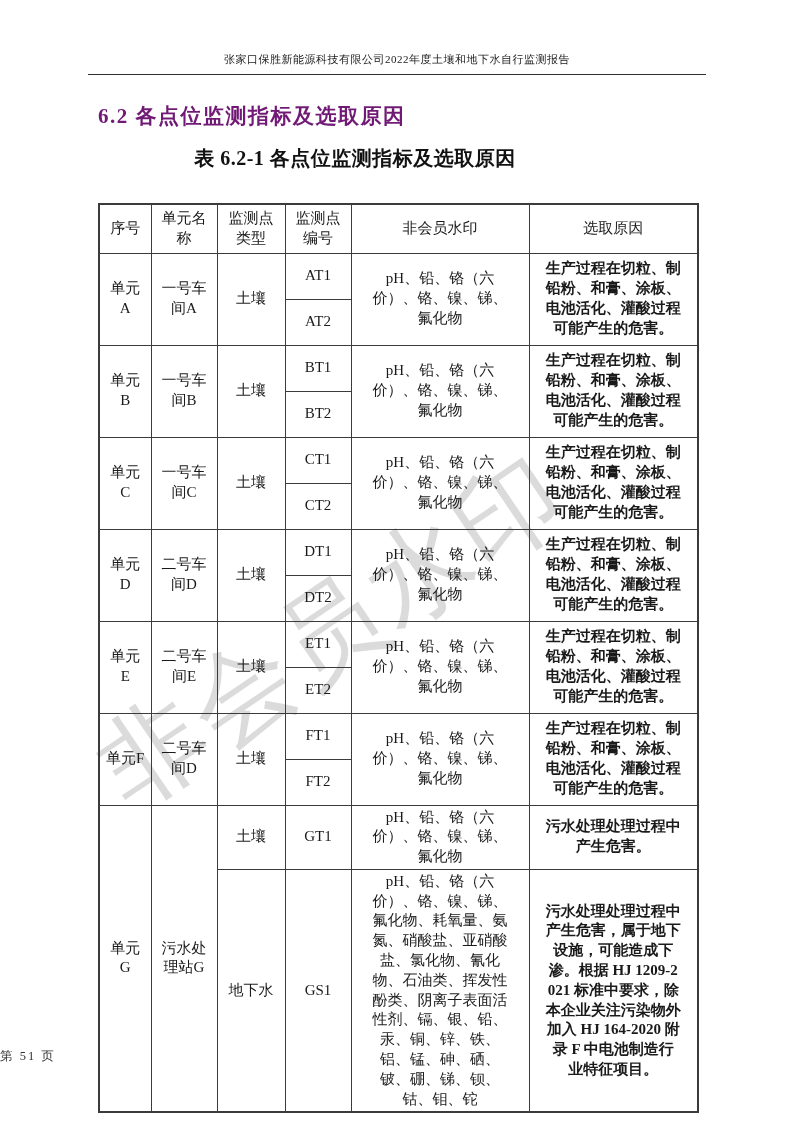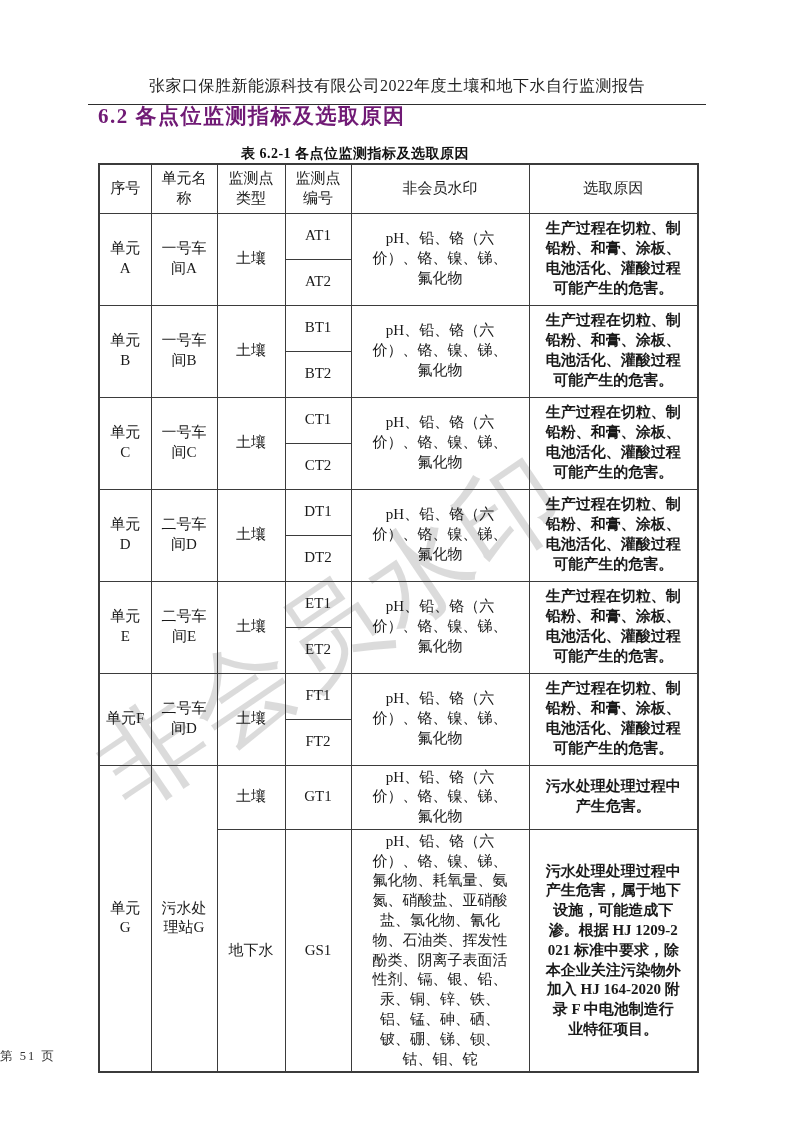--- a/index.html
+++ b/index.html
@@ -3,44 +3,43 @@
 <meta charset="utf-8">
 <style>
   html,body{margin:0;padding:0;}
   body{
     width:794px;height:1123px;position:relative;background:#ffffff;
     font-family:"Liberation Serif","DejaVu Serif",serif;color:#1a1a1a;
     overflow:hidden;
   }
   .doc-header{
     position:absolute;top:52px;left:88px;right:88px;
-    text-align:center;font-size:16px;color:#222;
+    text-align:center;font-size:11px;color:#222;
     padding-bottom:7px;border-bottom:1.5px solid #2e2e2e;
     letter-spacing:.5px;
-    margin-top:24px;
   }
   .section-title{
     position:absolute;top:102px;left:98px;
     font-size:21px;font-weight:bold;letter-spacing:1.5px;color:#701a75;
   }
   .table-caption{
     position:absolute;top:145px;left:0;width:710px;text-align:center;
-    font-size:14px;font-weight:bold;color:#111;letter-spacing:.5px;
+    font-size:20px;font-weight:bold;color:#111;letter-spacing:.5px;
   }
   .watermark{
     position:absolute;left:150px;top:700px;z-index:0;
     transform:rotate(-34deg);transform-origin:left bottom;
     font-family:"Liberation Sans","DejaVu Sans",sans-serif;
     font-size:104px;color:rgba(0,0,0,0.14);letter-spacing:3px;
     white-space:nowrap;pointer-events:none;user-select:none;
   }
   .table-wrap{position:absolute;top:163px;left:98px;z-index:1;}
   table{
     border-collapse:collapse;table-layout:fixed;width:599px;
-    border:2px solid #3b3b3b;background:transparent;
+    border:2px solid #3b3b3b;background:transparent;margin-top:40px;
   }
   th,td{
     border:1.4px solid #3b3b3b;background:transparent;
     font-size:15px;font-weight:normal;color:#1a1a1a;
     text-align:center;vertical-align:middle;
     padding:2px 6px;line-height:1.32;
     word-break:break-all;overflow-wrap:break-word;
   }
   thead tr{height:49px;}
   tr.sub{height:46px;}

